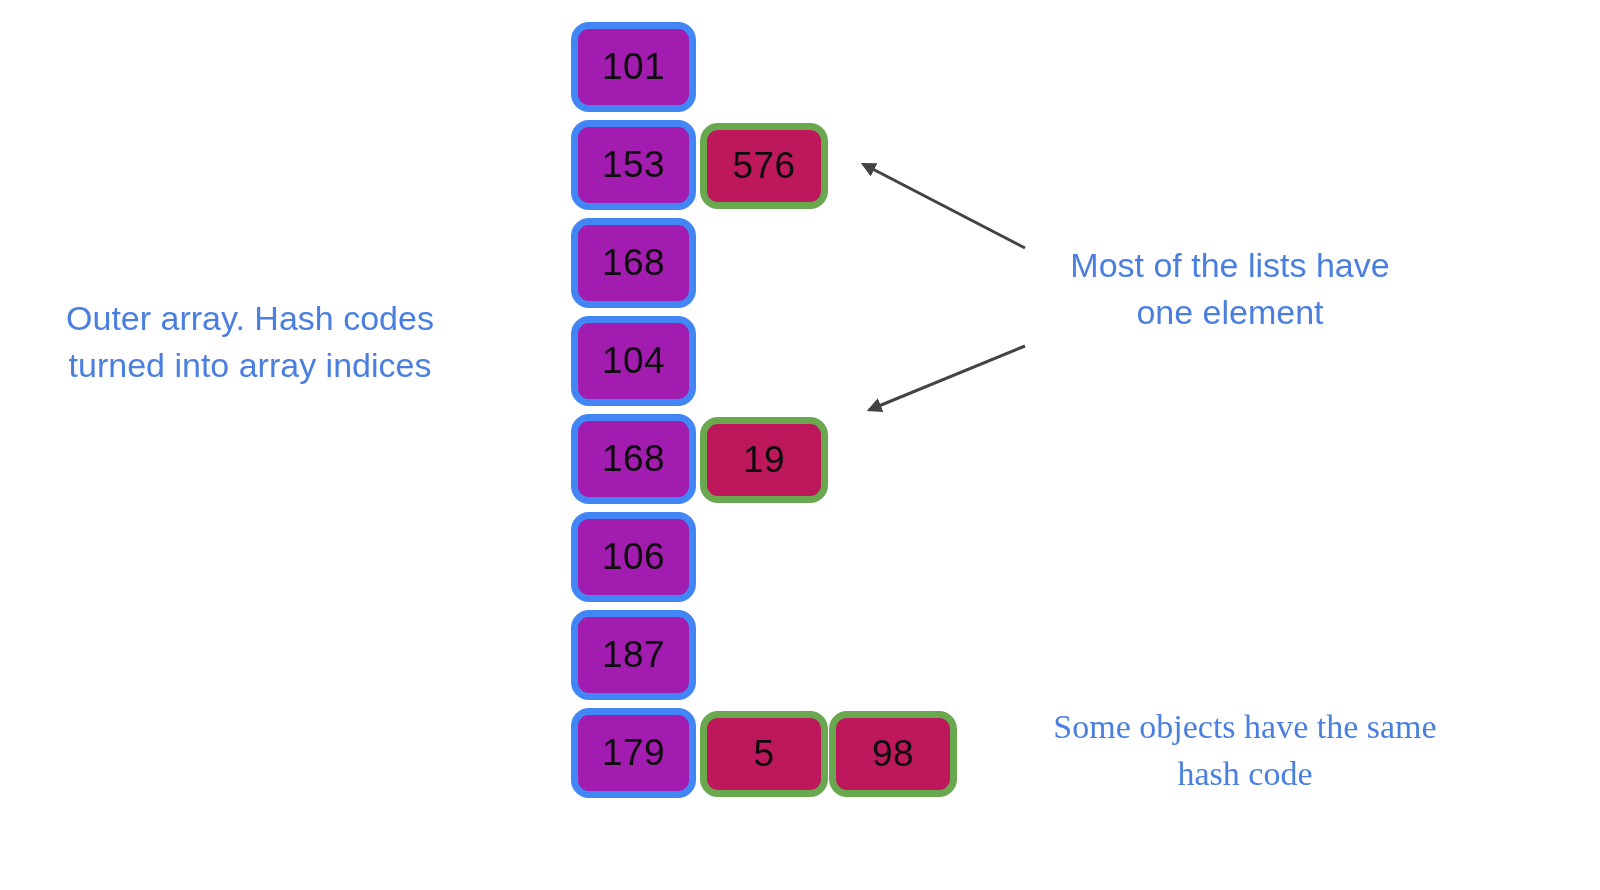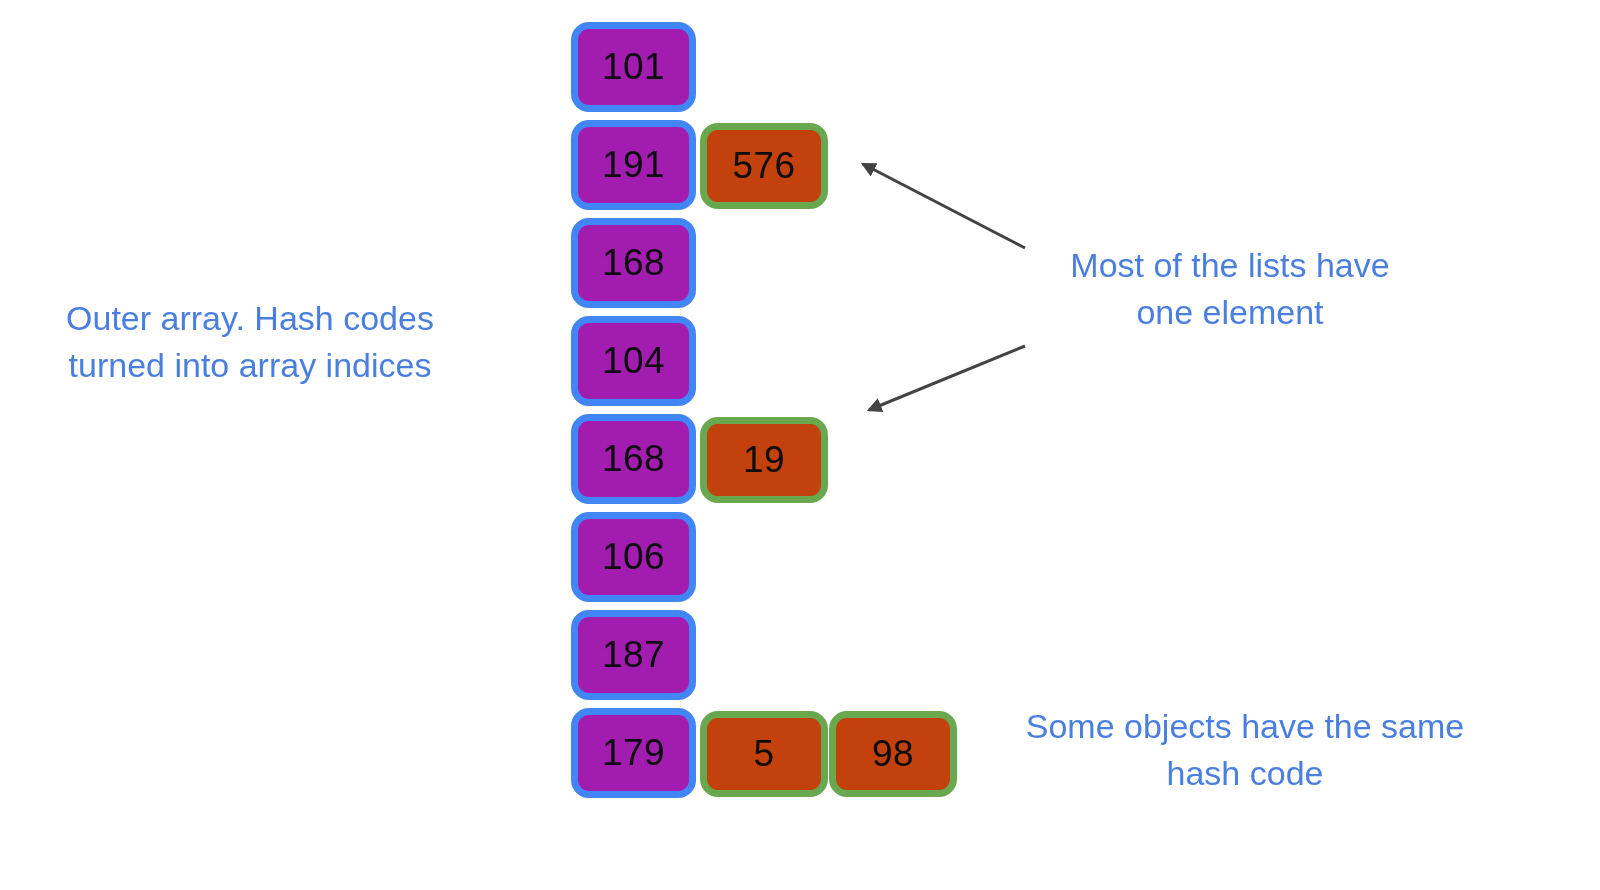--- a/index.html
+++ b/index.html
@@ -47,21 +47,21 @@
     z-index: 2;
   }
   .entry-cell {
     position: absolute;
     top: 3px;
     width: 128px;
     height: 86px;
     box-sizing: border-box;
     border: 7px solid #6aa84f;
     border-radius: 18px;
-    background: #c2410c;
+    background: #be185d;
     display: flex;
     align-items: center;
     justify-content: center;
     font-size: 37px;
     color: #0d0d0d;
     letter-spacing: 0.5px;
     z-index: 1;
   }
   .entry-cell.slot-0 { left: 129px; }
   .entry-cell.slot-1 { left: 258px; }
@@ -84,20 +84,21 @@
     left: 1000px;
     top: 242px;
     width: 460px;
     text-align: center;
   }
   #annotation-same-hash {
     left: 965px;
     top: 703px;
     width: 560px;
     text-align: center;
+    font-family: Liberation Serif, serif;
   }
 
   
   #arrows {
     position: absolute;
     left: 0;
     top: 0;
     width: 1600px;
     height: 890px;
     pointer-events: none;
@@ -106,21 +107,21 @@
 </head>
 <body>
 
 <div id="canvas">
 
   <div id="array-stack">
       <div class="bucket-row">
         <div class="index-cell">101</div>
       </div>
       <div class="bucket-row">
-        <div class="index-cell">191</div>
+        <div class="index-cell">153</div>
         <div class="entry-cell slot-0">576</div>
       </div>
       <div class="bucket-row">
         <div class="index-cell">168</div>
       </div>
       <div class="bucket-row">
         <div class="index-cell">104</div>
       </div>
       <div class="bucket-row">
         <div class="index-cell">168</div>

